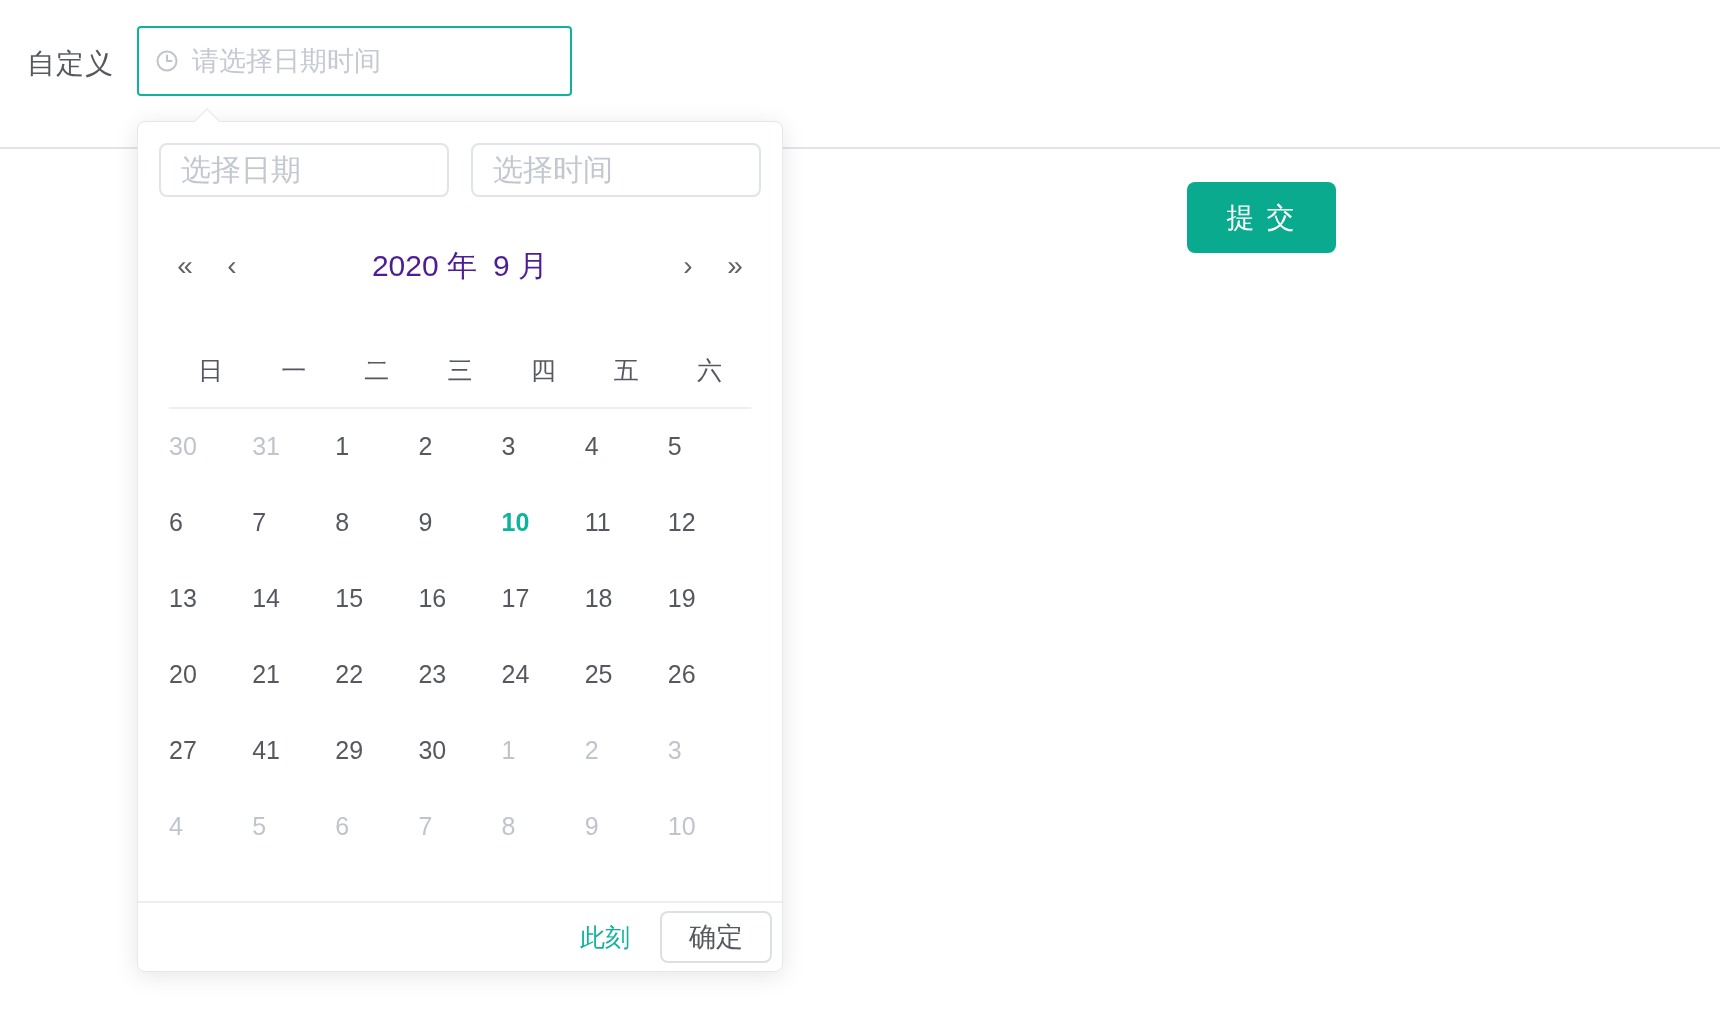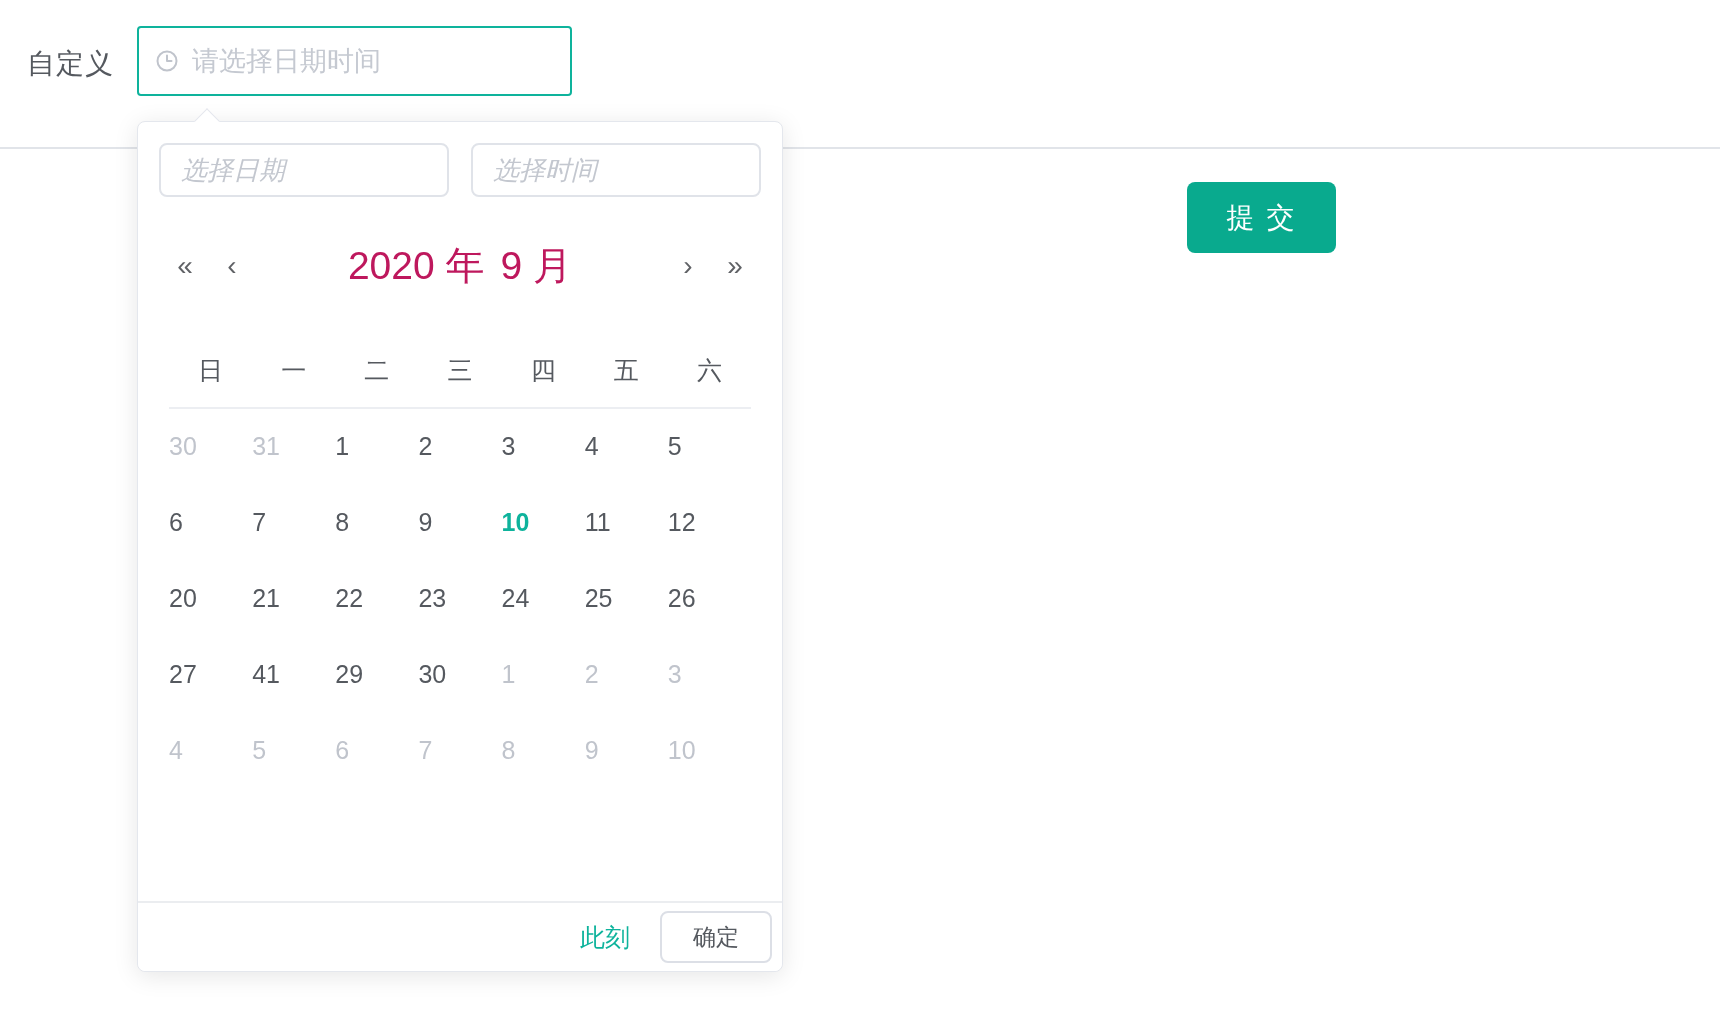--- a/index.html
+++ b/index.html
@@ -59,30 +59,30 @@
   }
 
   .panel-inputs{
     display:flex;gap:22px;margin:21px 21px 0;
   }
   .panel-input{
     flex:1;height:54px;border:2px solid #e0e3e9;border-radius:8px;
     display:flex;align-items:center;padding:0 20px;background:#fff;
   }
   .panel-input input{
-    width:100%;border:none;outline:none;font-size:26px;
-    font-family:inherit;color:var(--text);background:transparent;font-style:italic;
+    width:100%;border:none;outline:none;font-size:30px;
+    font-family:inherit;color:var(--text);background:transparent;
   }
   .panel-input input::placeholder{color:#c3c7cf;}
 
   .cal-header{
     position:relative;margin-top:34px;height:70px;
     display:flex;align-items:center;justify-content:center;gap:16px;
   }
-  .cal-header .hlabel{font-size:39px;color:#be185d;}
+  .cal-header .hlabel{font-size:30px;color:#4c1d95;}
   .nav-btn{
     position:absolute;top:0;height:70px;width:26px;
     background:none;border:none;cursor:pointer;
     font-size:28px;color:#606266;font-family:inherit;line-height:70px;padding:0;
   }
   .nav-prev-year{left:34px;}
   .nav-prev-month{left:81px;}
   .nav-next-month{right:81px;}
   .nav-next-year{right:34px;}
 
@@ -103,21 +103,21 @@
     display:flex;align-items:center;justify-content:flex-end;
     padding:0 10px;gap:24px;background:#fff;
     border-radius:0 0 8px 8px;
   }
   .now-link{
     background:none;border:none;color:var(--accent);
     font-size:25px;font-family:Liberation Mono, monospace;cursor:pointer;padding:0 6px;
   }
   .confirm-btn{
     width:112px;height:52px;background:#fff;border:2px solid #dcdfe6;
-    border-radius:8px;font-size:23px;color:#55595f;font-family:inherit;cursor:pointer;
+    border-radius:8px;font-size:27px;color:#55595f;font-family:inherit;cursor:pointer;
   }
 </style>
 </head>
 <body>
 
 <span class="form-label">自定义</span>
 
 <div class="main-input">
   <span class="ico">
     <svg width="24" height="24" viewBox="0 0 24 24" fill="none">
@@ -179,20 +179,29 @@
         <tr>
           <td><span class="cell" data-state="cur">6</span></td>
           <td><span class="cell" data-state="cur">7</span></td>
           <td><span class="cell" data-state="cur">8</span></td>
           <td><span class="cell" data-state="cur">9</span></td>
           <td><span class="cell" data-state="selected">10</span></td>
           <td><span class="cell" data-state="cur">11</span></td>
           <td><span class="cell" data-state="cur">12</span></td>
         </tr>
         <tr>
+          <td><span class="cell" data-state="cur">13</span></td>
+          <td><span class="cell" data-state="cur">14</span></td>
+          <td><span class="cell" data-state="cur">15</span></td>
+          <td><span class="cell" data-state="cur">16</span></td>
+          <td><span class="cell" data-state="cur">17</span></td>
+          <td><span class="cell" data-state="cur">18</span></td>
+          <td><span class="cell" data-state="cur">19</span></td>
+        </tr>
+        <tr>
           <td><span class="cell" data-state="cur">20</span></td>
           <td><span class="cell" data-state="cur">21</span></td>
           <td><span class="cell" data-state="cur">22</span></td>
           <td><span class="cell" data-state="cur">23</span></td>
           <td><span class="cell" data-state="cur">24</span></td>
           <td><span class="cell" data-state="cur">25</span></td>
           <td><span class="cell" data-state="cur">26</span></td>
         </tr>
         <tr>
           <td><span class="cell" data-state="cur">27</span></td>

